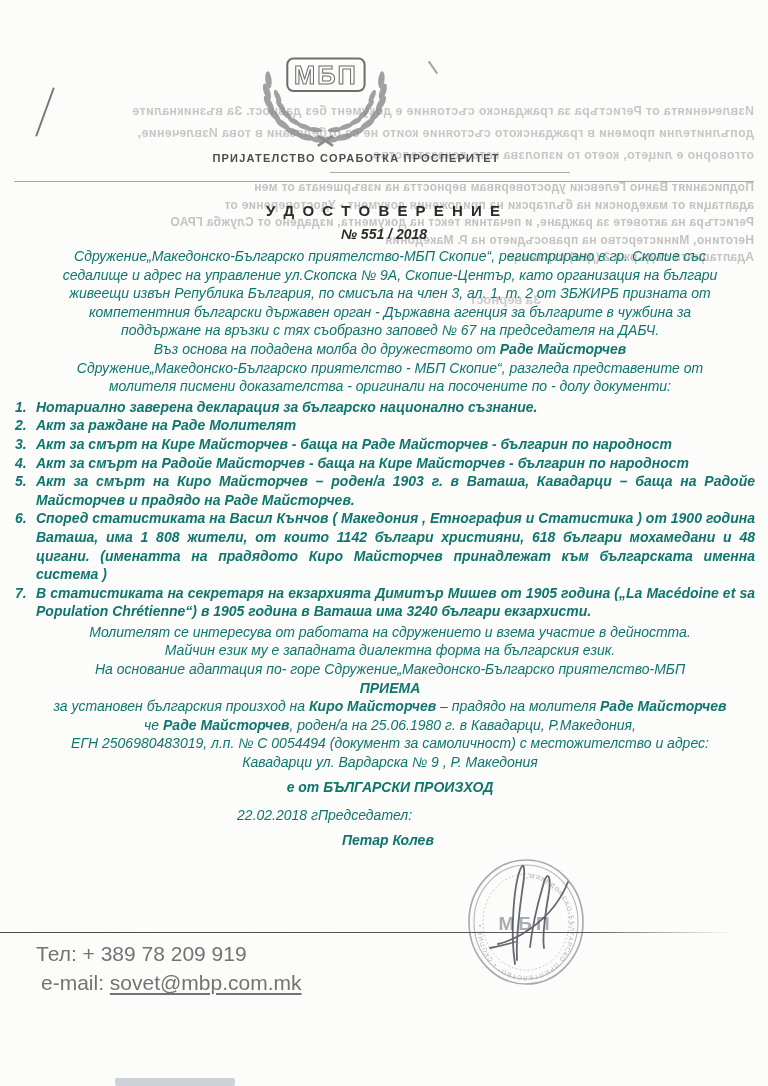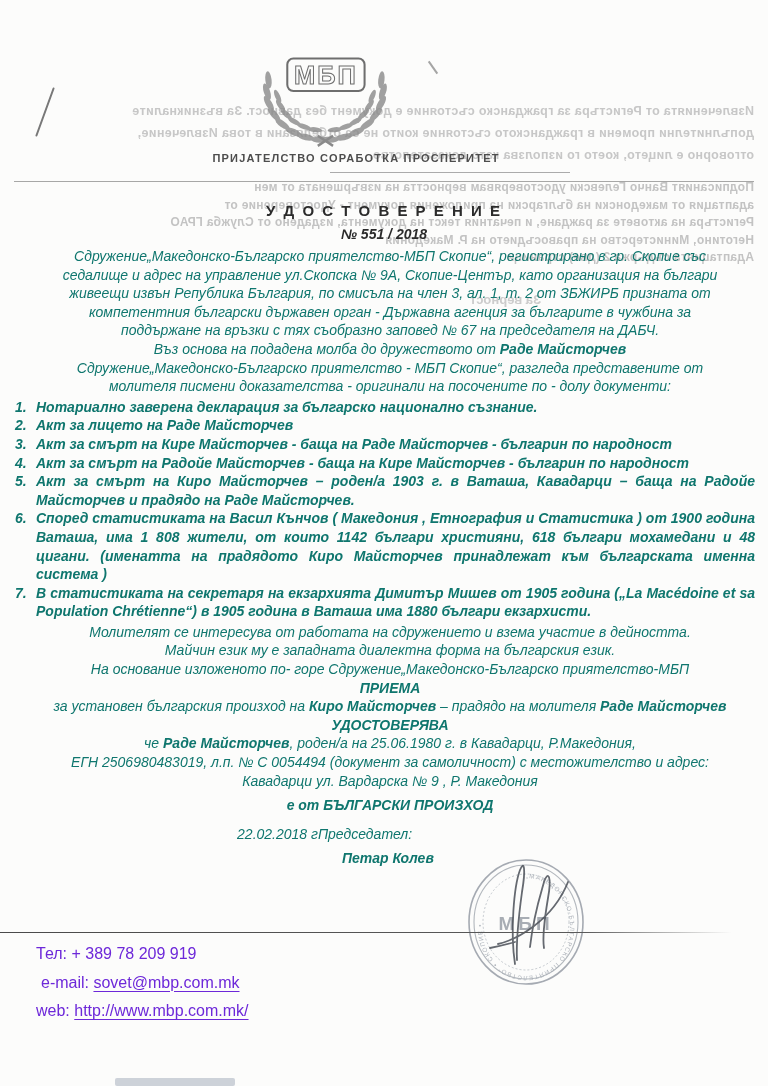--- a/index.html
+++ b/index.html
@@ -42,21 +42,21 @@
   .origin{margin-top:6px;font-weight:bold;}
   .sig-row{display:flex;justify-content:center;margin:10px 33px 0 33px;}
   .sig-block{width:225px;}
   .sig-name{margin-left:24px;font-weight:bold;margin-top:6px;}
   
   .stamp-svg{position:absolute;left:460px;top:852px;}
   
   .sep-line{position:absolute;left:0;top:932px;width:732px;height:1px;
             background:linear-gradient(90deg,#4a4a4a 0%,#5a5a5a 80%,rgba(90,90,90,0) 100%);}
   
-  .contacts{position:absolute;left:36px;top:940px;font-size:16px;line-height:28.5px;color:#6d28d9;}
+  .contacts{position:absolute;left:36px;top:940px;font-size:21px;line-height:28.5px;color:#737373;}
   .contacts .u{text-decoration:underline;text-underline-offset:3px;text-align:center;}
   .contacts .indent{margin-left:5px;}
 </style>
 </head>
 <body>
 
 <div class="page">
 
   <div class="bleed bleed-1">
     <div>Извлеченията от Регистъра за гражданско състояние е документ без давност. За възникналите</div>
@@ -128,51 +128,50 @@
     <p class="center" style="margin-top:0;margin-bottom:0"><span>Въз основа на подадена молба до дружеството от </span><span class="hb">Раде Майсторчев</span></p>
     <p class="center" style="margin-top:0;margin-bottom:0">Сдружение„Македонско-Българско приятелство - МБП Скопие“, разгледа представените от молителя писмени доказателства - оригинали на посочените по - долу документи:</p>
 
     <div class="docs">
       <div class="doc-row">
         <span class="doc-num">1.</span>
         <span class="doc-text">Нотариално заверена декларация за българско национално съзнание.</span>
       </div>
       <div class="doc-row">
         <span class="doc-num">2.</span>
-        <span class="doc-text">Акт за лицето на Раде Майсторчев</span>
+        <span class="doc-text">Акт за раждане на Раде Молителят</span>
       </div>
       <div class="doc-row">
         <span class="doc-num">3.</span>
         <span class="doc-text">Акт за смърт на Кире Майсторчев - баща на Раде Майсторчев - българин по народност</span>
       </div>
       <div class="doc-row">
         <span class="doc-num">4.</span>
         <span class="doc-text">Акт за смърт на Радойе Майсторчев - баща на Кире Майсторчев - българин по народност</span>
       </div>
       <div class="doc-row">
         <span class="doc-num">5.</span>
         <span class="doc-text">Акт за смърт на Киро Майсторчев – роден/а 1903 г. в Ваташа, Кавадарци – баща на Радойе Майсторчев и прадядо на Раде Майсторчев.</span>
       </div>
       <div class="doc-row">
         <span class="doc-num">6.</span>
         <span class="doc-text">Според статистиката на Васил Кънчов ( Македония , Етнография и Статистика ) от 1900 година Ваташа, има 1 808 жители, от които 1142 българи християни, 618 българи мохамедани и 48 цигани. (именатта на прадядото Киро Майсторчев принадлежат към българската именна система )</span>
       </div>
       <div class="doc-row">
         <span class="doc-num">7.</span>
-        <span class="doc-text">В статистиката на секретаря на екзархията Димитър Мишев от 1905 година („La Macédoine et sa Population Chrétienne“)  в 1905 година в Ваташа има 1880 българи екзархисти.</span>
+        <span class="doc-text">В статистиката на секретаря на екзархията Димитър Мишев от 1905 година („La Macédoine et sa Population Chrétienne“)  в 1905 година в Ваташа има 3240 българи екзархисти.</span>
       </div>
     </div>
 
     <div style="margin-top:2px">
       <p class="center" style="margin:0">Молителят се интересува от работата на сдружението и взема участие в дейността.</p>
       <p class="center" style="margin:0">Майчин език му е западната диалектна форма на българския език.</p>
-      <p class="center" style="margin:0">На основание изложеното по- горе Сдружение„Македонско-Българско приятелство-МБП</p>
+      <p class="center" style="margin:0">На основание адаптация по- горе Сдружение„Македонско-Българско приятелство-МБП</p>
       <p class="center hb" style="margin:0">ПРИЕМА</p>
       <p class="center" style="margin:0"><span>за установен българския произход на </span><span class="hb">Киро Майсторчев</span><span> – прадядо на молителя </span><span class="hb">Раде Майсторчев</span></p>
-      <p class="center hb" style="margin:0">УДОСТОВЕРЯВА</p>
       <p class="center" style="margin:0"><span>че </span><span class="hb">Раде Майсторчев</span><span>, роден/а на 25.06.1980 г. в Кавадарци, Р.Македония,</span></p>
       <p class="center" style="margin:0">ЕГН 2506980483019, л.п. № С 0054494 (документ за самоличност) с местожителство и адрес:</p>
       <p class="center" style="margin:0">Кавадарци ул. Вардарска № 9 ,  Р. Македония</p>
       <p class="center origin" style="margin-bottom:0"><span>е от </span><span>БЪЛГАРСКИ ПРОИЗХОД</span></p>
     </div>
 
     <div class="sig-row">
       <span>22.02.2018 г</span>
       <div class="sig-block">
         <div>Председател:</div>
@@ -196,17 +195,16 @@
       <path d="M38,92 C55,88 92,70 108,30"></path>
       <path d="M30,96 C40,94 48,92 55,90"></path>
     </g>
   </svg>
 
   <div class="sep-line"></div>
 
   <div class="contacts">
     <div>Тел: +   389 78 209 919</div>
     <div class="indent"><span>e-mail: </span><span class="u">sovet@mbp.com.mk</span></div>
-    <div><span>web: </span><span class="u">http://www.mbp.com.mk/</span></div>
   </div>
 
   <div class="bottom-smudge"></div>
 </div>
 
 </body></html>

